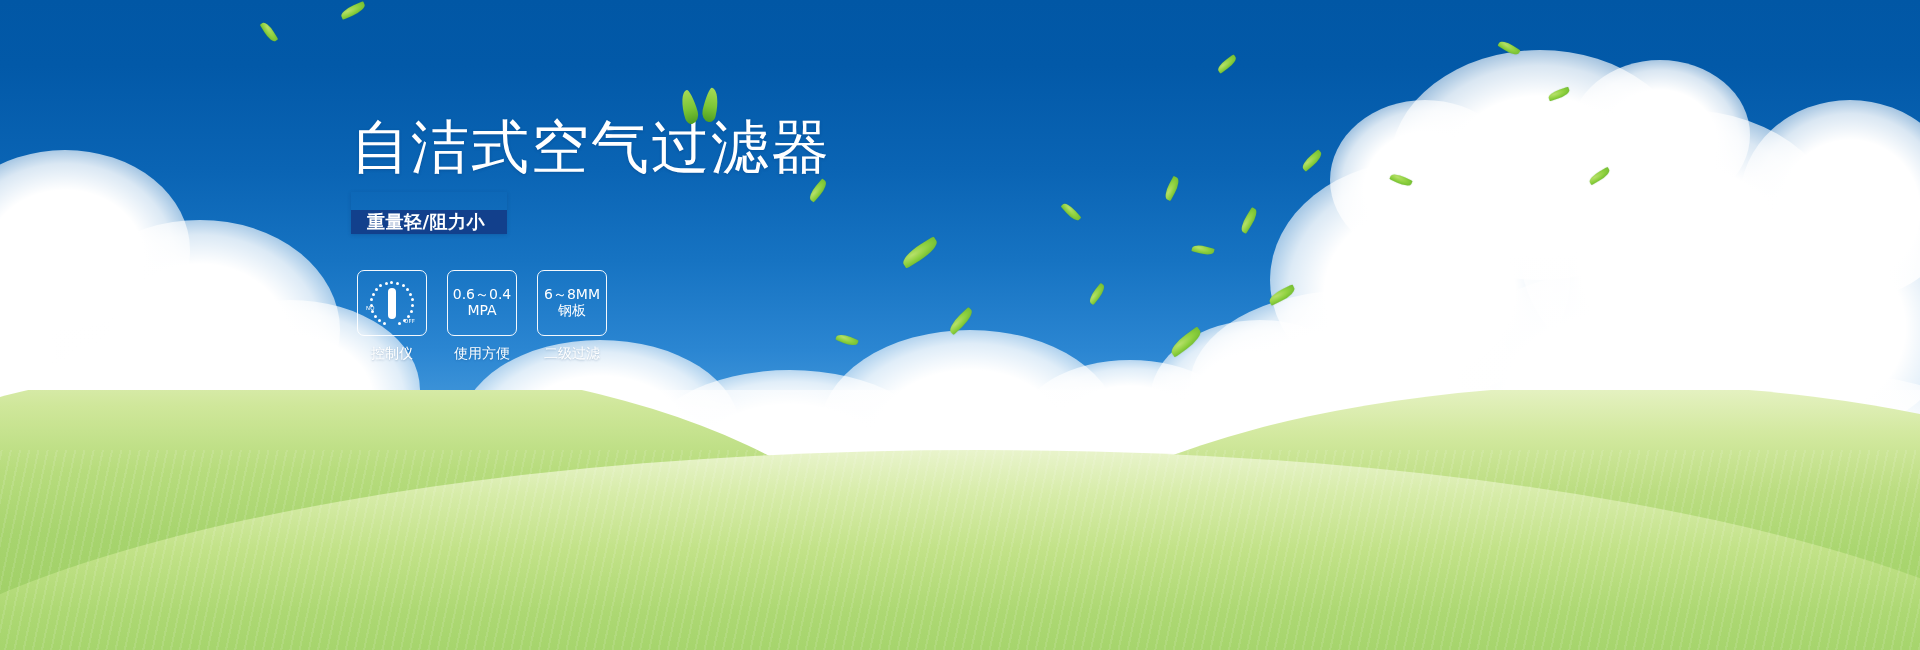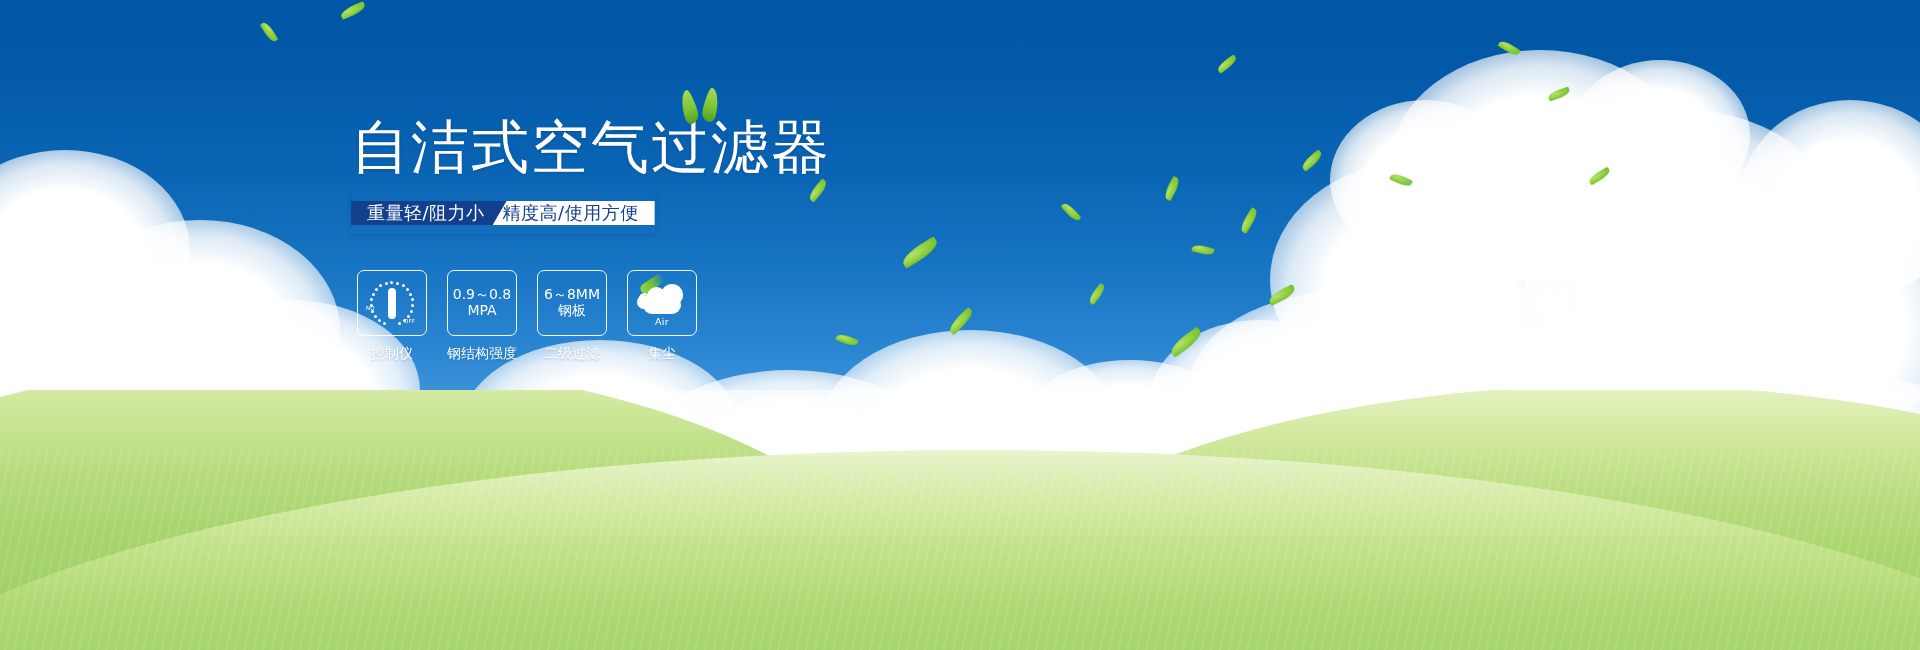--- a/index.html
+++ b/index.html
@@ -115,22 +115,23 @@
   .title-leaf {
     position:absolute; width:14px; height:34px;
     background:linear-gradient(to bottom, #a8da55 0%, #7cc636 55%, #4e9f22 100%);
   }
   #title-leaf-a { left:2px;  top:4px;  border-radius:70% 30% 60% 40%/ 80% 70% 30% 20%; transform:rotate(-17deg); }
   #title-leaf-b { left:24px; top:2px;  border-radius:30% 70% 40% 60%/ 70% 80% 20% 30%; transform:rotate(13deg); }
 
   
   .badge {
     position:absolute; left:351px; top:192px;
-    height:42px; display:flex; align-items:center;
+    height:42px; display:flex; align-items:flex-end;
     box-shadow:0 1px 4px rgba(0,30,70,.18);
+    font-weight:bold;
   }
   .badge-left {
     background:#12408c;
     color:#ffffff;
     display:flex; align-items:center;
     padding:0 22px 0 16px;
     font-size:18px; letter-spacing:.5px;
     font-family:"DejaVu Sans","Liberation Sans",sans-serif;
   }
   .badge-right {
@@ -305,21 +306,20 @@
 
     <div class="title">自洁式空气过滤器</div>
 
     <div class="title-leaves">
       <div class="title-leaf" id="title-leaf-a"></div>
       <div class="title-leaf" id="title-leaf-b"></div>
     </div>
 
     <div class="badge">
       <div class="badge-left">重量轻/阻力小</div>
-      <div class="badge-right">精度高/使用方便</div>
     </div>
 
     <div class="features">
 
       <div class="feature">
         <div class="feature-box">
           <div class="gauge">
             <div class="gauge-dots" id="gauge-dots">
                 <div class="gauge-dot" style="left: 16.2176px; top: 42.7335px;"></div>
                 <div class="gauge-dot" style="left: 11.0565px; top: 39.9894px;"></div>
@@ -346,45 +346,31 @@
             <div class="gauge-needle"></div>
             <div class="gauge-lbl" id="gauge-no">NO</div>
             <div class="gauge-lbl" id="gauge-off">OFF</div>
           </div>
         </div>
         <div class="feature-caption">控制仪</div>
       </div>
 
       <div class="feature">
         <div class="feature-box">
-          <div class="feature-text">0.9～0.8</div>
+          <div class="feature-text">0.6～0.4</div>
           <div class="feature-text">MPA</div>
         </div>
-        <div class="feature-caption">钢结构强度</div>
+        <div class="feature-caption">使用方便</div>
       </div>
 
 
       <div class="feature">
         <div class="feature-box">
           <div class="feature-text">6～8MM</div>
           <div class="feature-text">钢板</div>
         </div>
         <div class="feature-caption">二级过滤</div>
       </div>
 
-      <div class="feature">
-        <div class="feature-box">
-          <div class="aircloud">
-            <div class="ac-streak"></div>
-            <div class="ac-main"></div>
-            <div class="ac-b1"></div>
-            <div class="ac-b2"></div>
-            <div class="ac-b3"></div>
-            <div class="ac-ring"></div>
-            <div class="ac-text">Air</div>
-          </div>
-        </div>
-        <div class="feature-caption">集尘</div>
-      </div>
 
     </div>
   </div>
 </div>
 
 </body></html>

